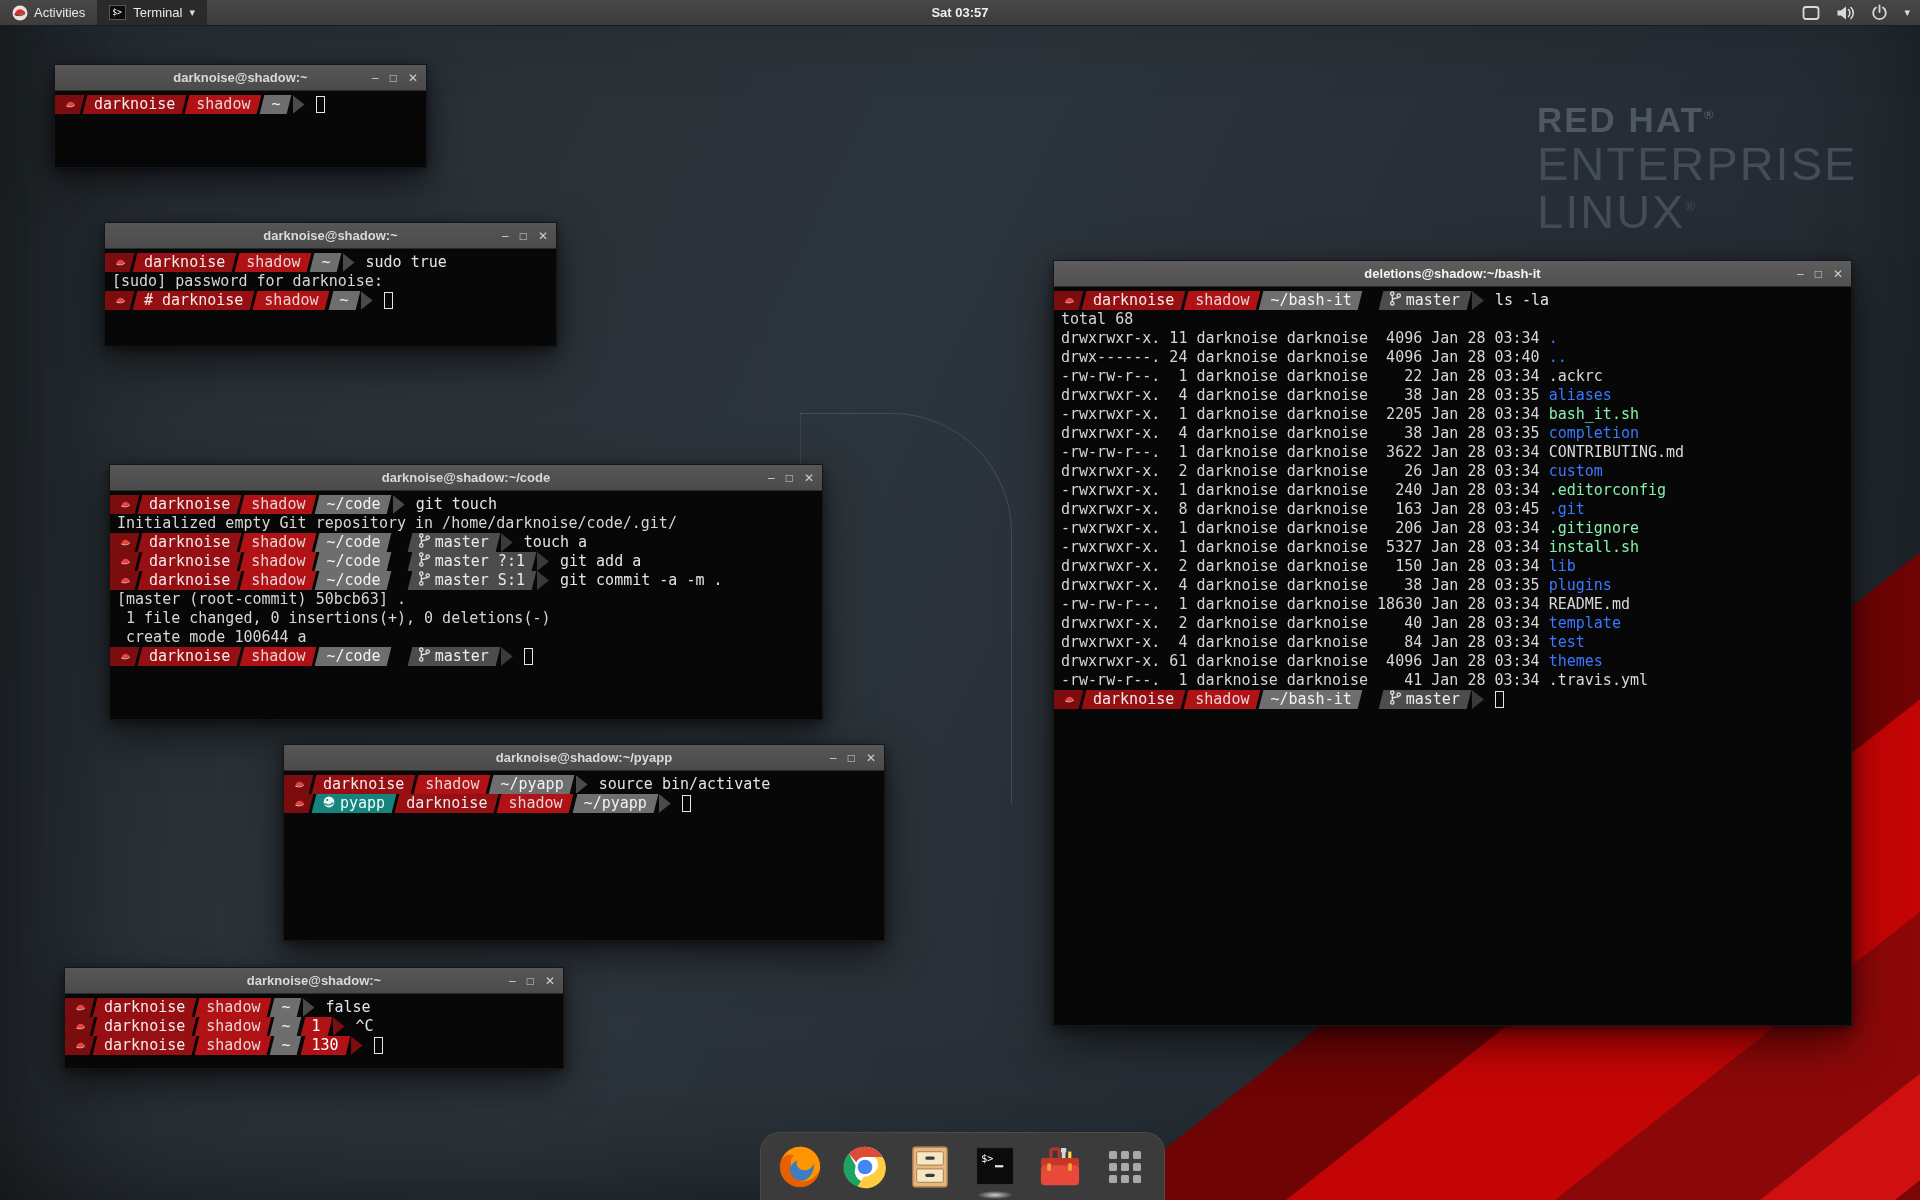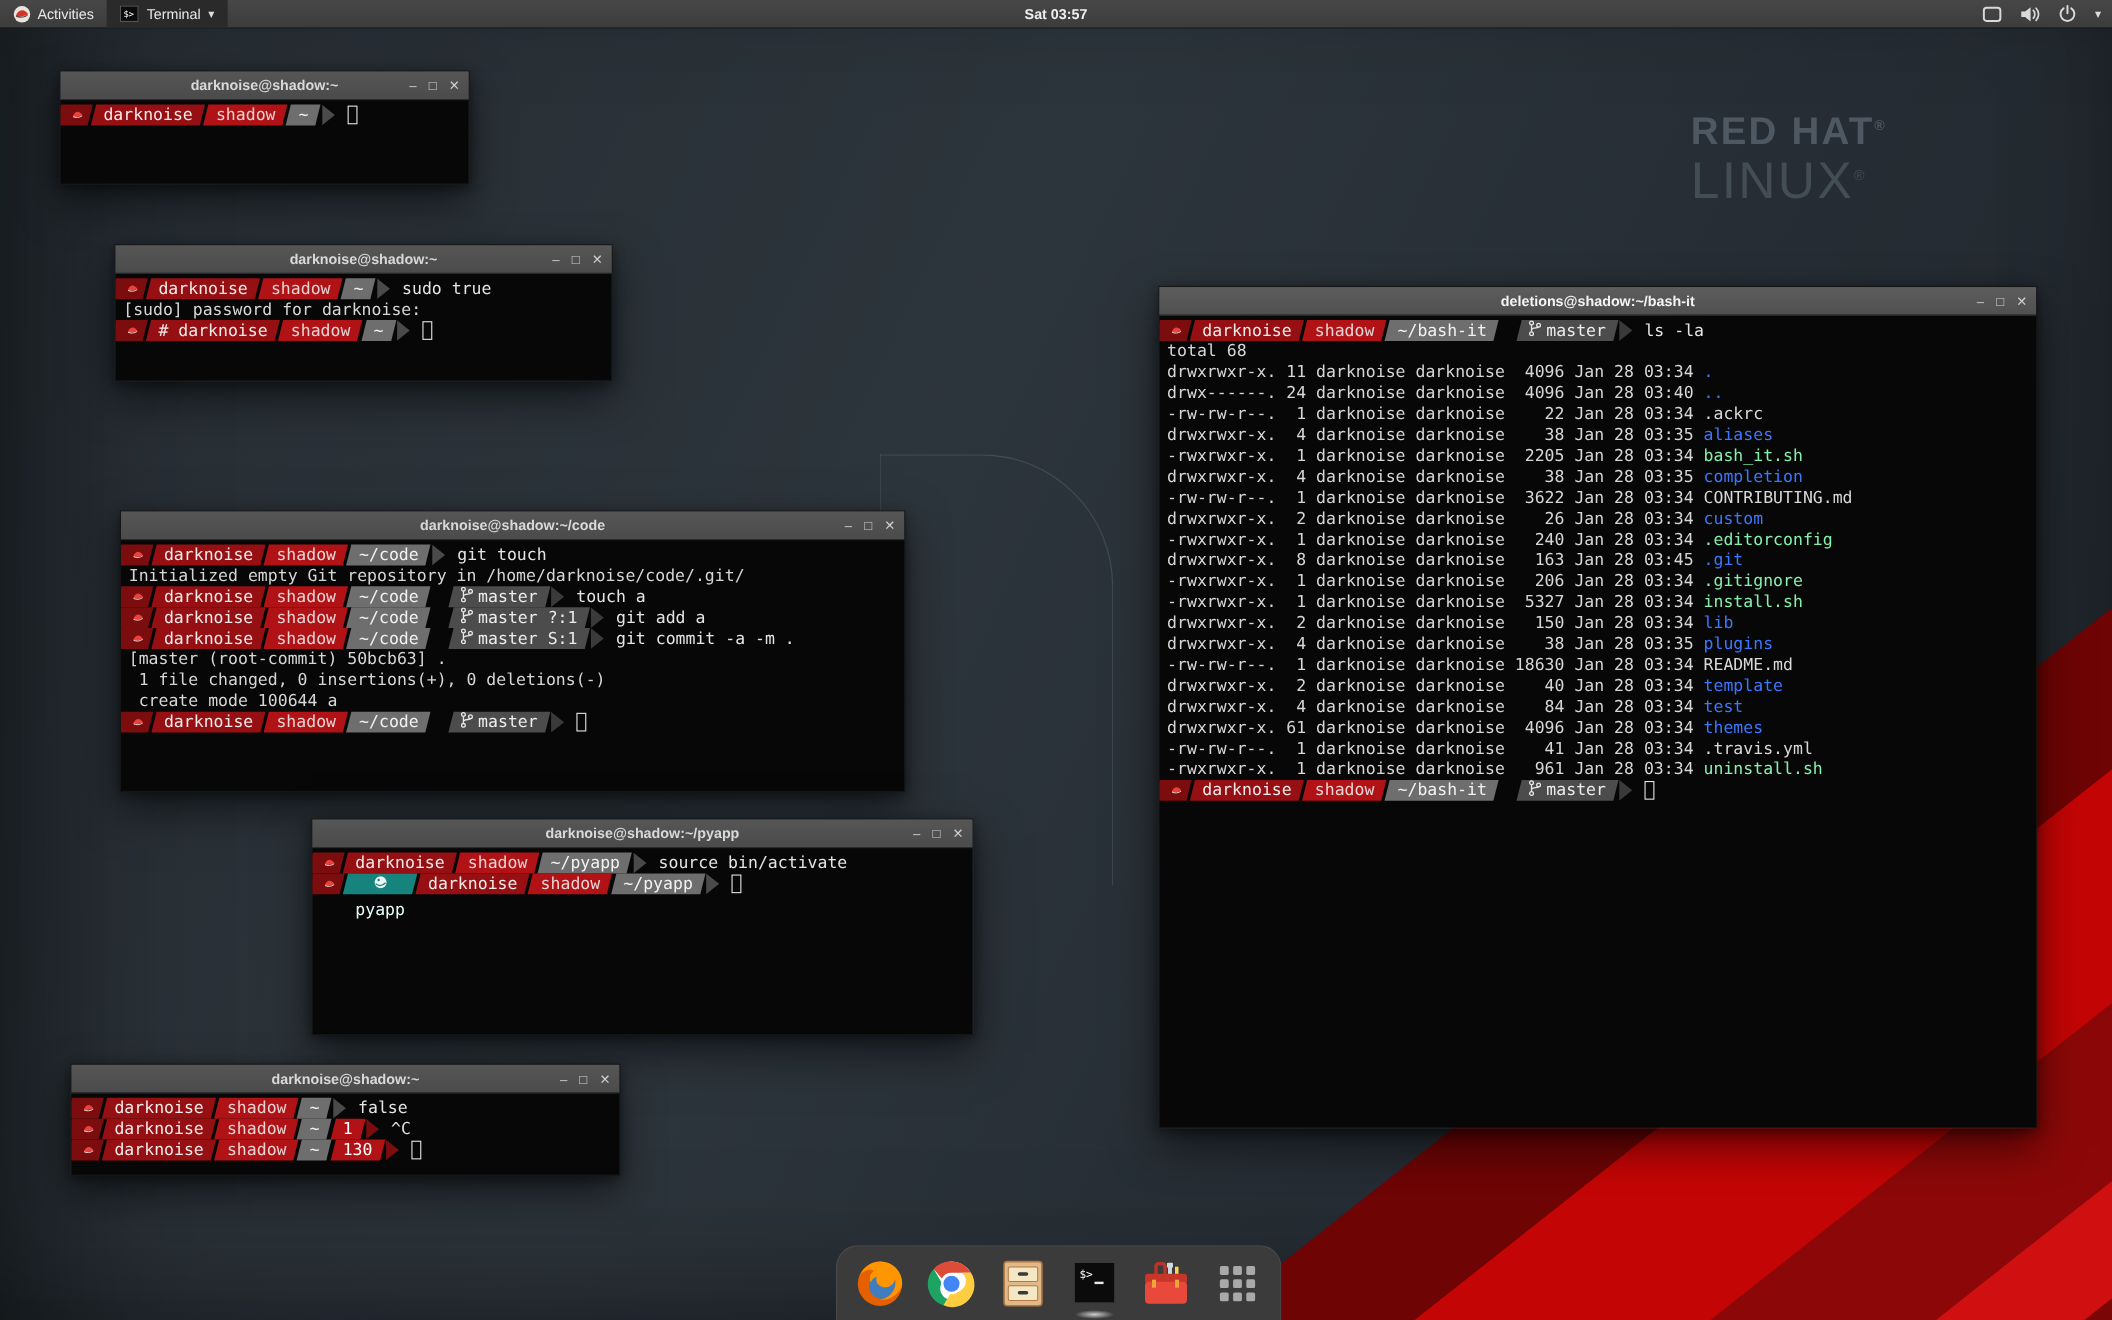--- a/index.html
+++ b/index.html
@@ -54,21 +54,21 @@
   .seg > * { position:relative; z-index:1; }
   .seg:first-child { margin-left:0; }
   .seg:first-child::before { left:-5px; }
   .seg-icon { padding:0 5px 0 7px; }
   .seg-icon::before { background:#7c0d0f; }
   .seg-user::before { background:#961013; } .seg-user { color:#f3eaea; }
   .seg-host::before { background:#b01215; } .seg-host { color:#e6d4d4; }
   .seg-path::before { background:#6e6e6e; } .seg-path { color:#f2f2f2; }
   .seg-git::before  { background:#4c4c4c; } .seg-git  { color:#ececec;margin-left:20px; }
   .seg-exit::before { background:#b01215; } .seg-exit { color:#fff; }
-  .seg-venv::before { background:#16837c; } .seg-venv { color:#eafffd;flex-direction:column; }
+  .seg-venv::before { background:#16837c; } .seg-venv { color:#eafffd; }
   .parrow { width:12px; height:19px; margin-left:3px; flex:0 0 12px;
     clip-path:polygon(0 0,100% 50%,0 100%); }
   .arrow-path { background:#4a4a4a; } .arrow-git { background:#3a3a3a; } .arrow-exit { background:#7c0d0f; }
   .cmd { margin-left:11px; color:#e4e4e4; }
   .cursor { display:inline-block; width:9px; height:17px; border:1px solid #e6e6e6; margin-left:11px; }
   .fn-dir { color:#3b78ff; } .fn-exec { color:#86efac; } .fn-file { color:#d8d8d8; }
 
   
   .dock { position:absolute; left:760px; bottom:0; height:68px; background:#3b3b3b; border:1px solid #4a4a4a; border-bottom:none;
     border-radius:20px 20px 0 0; display:flex; align-items:center; gap:21px; padding:0 17px; z-index:50; }
@@ -85,20 +85,21 @@
   <div class="stripe" style="left:1286px; top:1200px; background:#c40505;"></div>
   <div class="stripe" style="left:1555px; top:1200px; background:#8c0808;"></div>
   <div class="stripe" style="left:1760px; top:1200px; background:#d01010;"></div>
   <div class="stripe" style="left:1895px; top:1200px; background:#7a0606;"></div>
 </div>
 <div class="arc" style="left:800px; top:413px; width:212px; height:392px;"></div>
 <div class="arc2" style="left:800px; top:413px; height:80px;"></div>
 
 <div class="brand">
   <div class="b1"><span>RED HAT</span><sup>®</sup></div>
+  <div class="b2">ENTERPRISE</div>
   <div class="b3"><span>LINUX</span><sup>®</sup></div>
 </div>
 
 <div class="topbar">
   <div class="tb-left">
     <div class="activities">
       <svg width="16" height="16" viewBox="0 0 16 16">
           <circle cx="8" cy="8" r="7.5" fill="#e9e3dd"></circle>
           <path d="M2.6 9.2c1-4 5.2-6.2 8.4-4l2.1 1.9c.6.8-.4 1.7-2 2.1l-5.2 1c-2 .4-3.3-.2-3.3-1z" fill="#d4342c"></path>
           <path d="M2.6 9.6c2.5 1.6 7.6 1.4 10.6-1" stroke="#1c1c1c" stroke-width=".8" fill="none"></path>
@@ -302,21 +303,20 @@
         <div class="oline"><span>drwxrwxr-x.  8 darknoise darknoise   163 Jan 28 03:45 </span><span class="fn-dir">.git</span></div>
         <div class="oline"><span>-rwxrwxr-x.  1 darknoise darknoise   206 Jan 28 03:34 </span><span class="fn-exec">.gitignore</span></div>
         <div class="oline"><span>-rwxrwxr-x.  1 darknoise darknoise  5327 Jan 28 03:34 </span><span class="fn-exec">install.sh</span></div>
         <div class="oline"><span>drwxrwxr-x.  2 darknoise darknoise   150 Jan 28 03:34 </span><span class="fn-dir">lib</span></div>
         <div class="oline"><span>drwxrwxr-x.  4 darknoise darknoise    38 Jan 28 03:35 </span><span class="fn-dir">plugins</span></div>
         <div class="oline"><span>-rw-rw-r--.  1 darknoise darknoise 18630 Jan 28 03:34 </span><span class="fn-file">README.md</span></div>
         <div class="oline"><span>drwxrwxr-x.  2 darknoise darknoise    40 Jan 28 03:34 </span><span class="fn-dir">template</span></div>
         <div class="oline"><span>drwxrwxr-x.  4 darknoise darknoise    84 Jan 28 03:34 </span><span class="fn-dir">test</span></div>
         <div class="oline"><span>drwxrwxr-x. 61 darknoise darknoise  4096 Jan 28 03:34 </span><span class="fn-dir">themes</span></div>
         <div class="oline"><span>-rw-rw-r--.  1 darknoise darknoise    41 Jan 28 03:34 </span><span class="fn-file">.travis.yml</span></div>
-        <div class="oline"><span>-rwxrwxr-x.  1 darknoise darknoise   961 Jan 28 03:34 </span><span class="fn-exec">uninstall.sh</span></div>
         <div class="line"><span class="seg seg-icon"><span><svg width="12" height="10" viewBox="0 0 12 10">
                 <path d="M1.4 6.6c.8-3.4 4-5 6.4-3.2l1.7 1.5c.5.6-.3 1.3-1.5 1.6l-4.2.9c-1.6.3-2.5-.2-2.4-.8z" fill="#e8433c"></path>
                 <path d="M1.4 7c2 1.3 6 1.1 8.4-.8" stroke="#efe7e2" stroke-width=".8" fill="none"></path>
               </svg></span></span><span class="seg seg-user"><span>darknoise</span></span><span class="seg seg-host"><span>shadow</span></span><span class="seg seg-path"><span>~/bash-it</span></span><span class="seg seg-git"><span><svg width="11" height="15" viewBox="0 0 11 15">
                 <circle cx="2.3" cy="2.6" r="1.7" fill="none" stroke="#e8e8e8" stroke-width="1.2"></circle>
                 <circle cx="8.7" cy="4.6" r="1.7" fill="none" stroke="#e8e8e8" stroke-width="1.2"></circle>
                 <circle cx="2.3" cy="12.4" r="1.7" fill="none" stroke="#e8e8e8" stroke-width="1.2"></circle>
                 <path d="M2.3 4.3v6.4M2.3 9c0-2.6 6.4-1.4 6.4-2.7" fill="none" stroke="#e8e8e8" stroke-width="1.2"></path>
               </svg></span><span>master</span></span><span class="parrow arrow-git"></span><span class="cursor"></span></div>
       </div>

